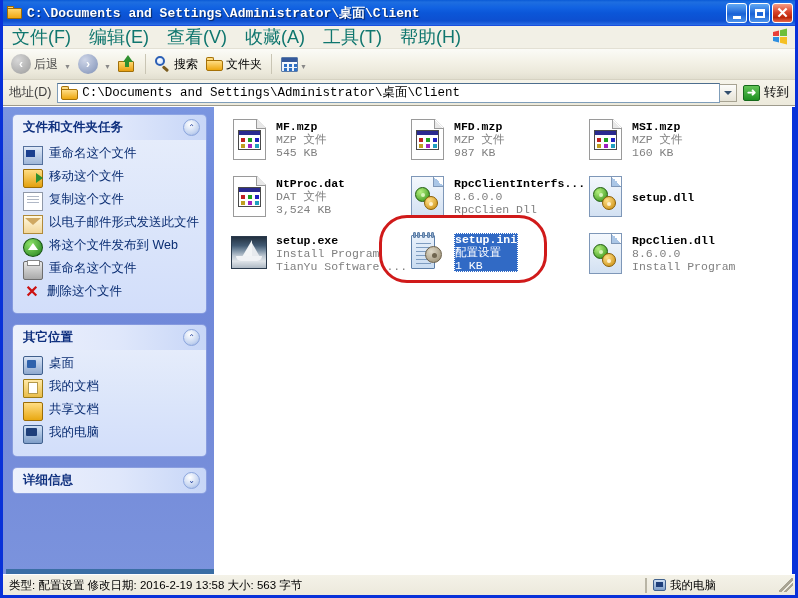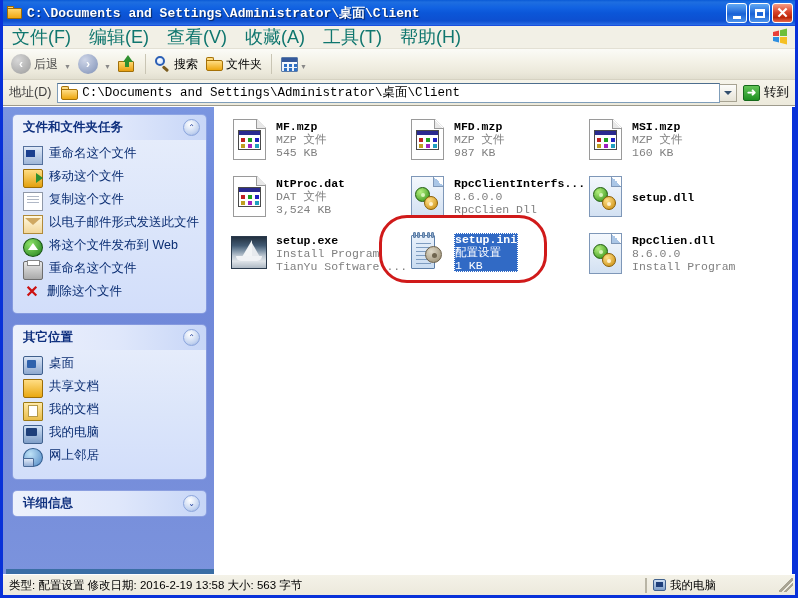--- a/index.html
+++ b/index.html
@@ -597,34 +597,30 @@
         <div class="panel-head">
           <span class="panel-title">其它位置</span>
           <span class="panel-toggle">⌃</span>
         </div>
         <div class="panel-body">
           <div class="srow">
             <span class="sicon ic-desktop"></span>
             <span class="slabel">桌面</span>
           </div>
           <div class="srow">
+            <span class="sicon ic-mydocs"></span>
+            <span class="slabel">我的文档</span>
+          </div>
+          <div class="srow">
             <span class="sicon ic-shared"></span>
             <span class="slabel">共享文档</span>
           </div>
           <div class="srow">
-            <span class="sicon ic-mydocs"></span>
-            <span class="slabel">我的文档</span>
-          </div>
-          <div class="srow">
             <span class="sicon ic-mypc"></span>
             <span class="slabel">我的电脑</span>
-          </div>
-          <div class="srow">
-            <span class="sicon ic-netnbr"></span>
-            <span class="slabel">网上邻居</span>
           </div>
         </div>
       </div>
 
       <div class="panel">
         <div class="panel-head">
           <span class="panel-title">详细信息</span>
           <span class="panel-toggle">⌄</span>
         </div>
       </div>

